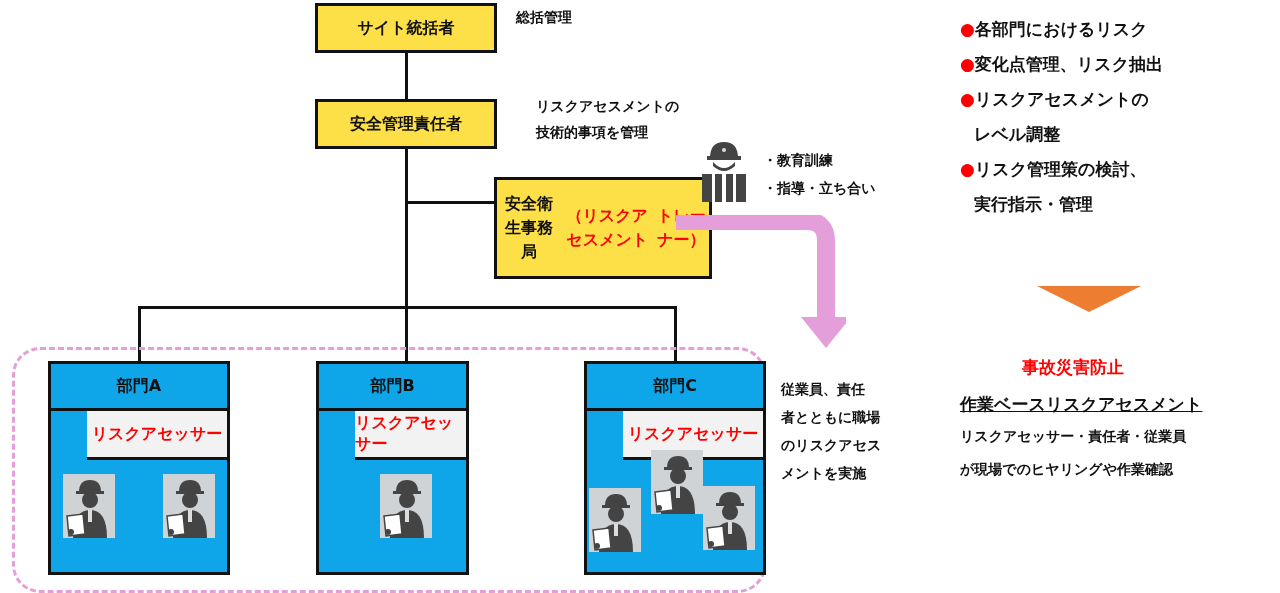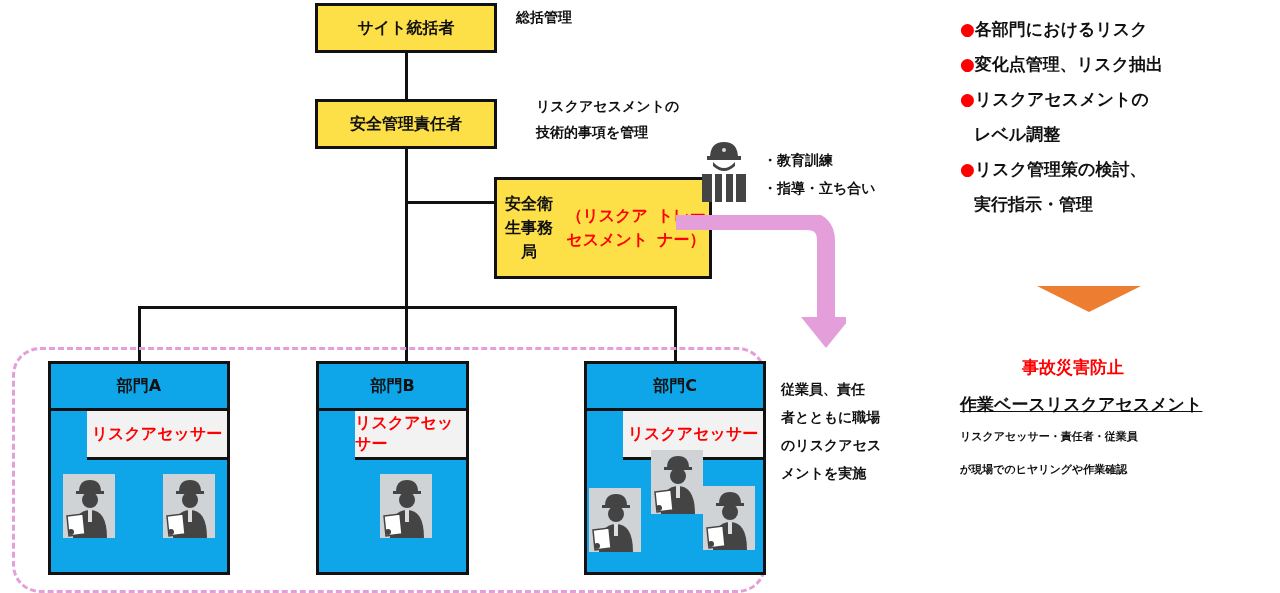--- a/index.html
+++ b/index.html
@@ -156,16 +156,16 @@
   <div class="right-item"><span class="bullet">●</span><span>リスク管理策の検討、</span></div>
   <div class="right-item" style="padding-left:14px;"><span>実行指示・管理</span></div>
 </div>
 
 <svg class="abs" style="left:1037px;top:286px;" width="104" height="26" viewBox="0 0 104 26">
   <polygon points="0,0 104,0 52,26" fill="#ed7d31"></polygon>
 </svg>
 
 <div class="abs" style="left:1022px;top:356px;font-size:17px;font-weight:bold;color:#ff0000;white-space:nowrap;">事故災害防止</div>
 <div class="abs" style="left:960px;top:393px;font-size:17px;font-weight:bold;text-decoration:underline;white-space:nowrap;">作業ベースリスクアセスメント</div>
-<div class="abs" style="left:960px;top:420px;font-size:11px;font-weight:bold;line-height:33px;white-space:nowrap;">
+<div class="abs" style="left:960px;top:420px;font-size:14px;font-weight:bold;line-height:33px;white-space:nowrap;">
   <div>リスクアセッサー・責任者・従業員</div>
   <div>が現場でのヒヤリングや作業確認</div>
 </div>
 
 </body></html>

